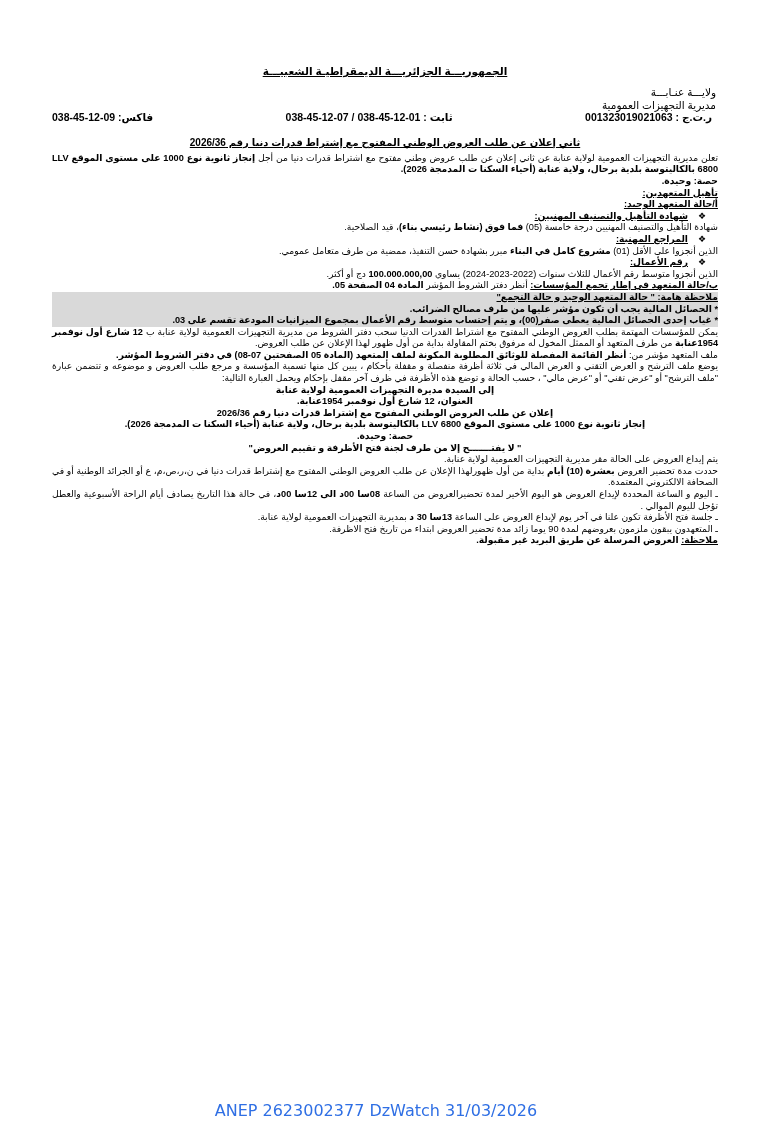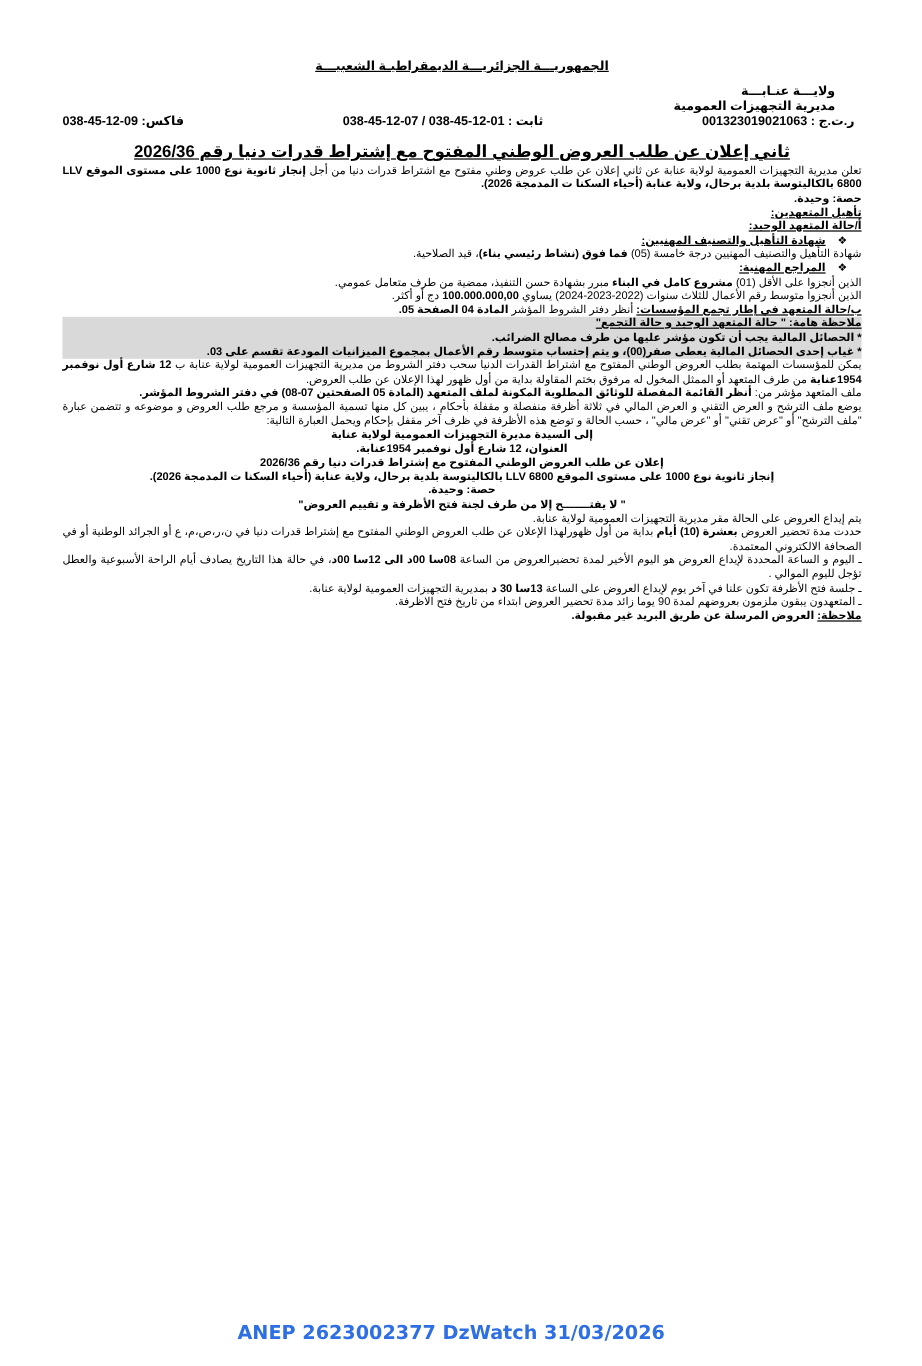--- a/index.html
+++ b/index.html
@@ -1,32 +1,32 @@
 <!DOCTYPE html>
 <html><head>
   <meta charset="utf-8">
   <style>
     html, body { margin: 0; padding: 0; background: #ffffff; }
     body { width: 768px; height: 1138px; position: relative; overflow: hidden;
            font-family: "Liberation Sans", "DejaVu Sans", sans-serif; color: #000; }
-    .page { position: absolute; left: 52px; top: 44px; width: 666px; direction: rtl; font-size: 9.2px; line-height: 11.6px; }
+    .page { position: absolute; left: 52px; top: 60px; width: 666px; direction: rtl; font-size: 9.2px; line-height: 11.6px; }
     .center { text-align: center; }
     .b { font-weight: bold; }
     .u { text-decoration: underline; }
     .republic { text-align: center; font-weight: bold; text-decoration: underline; font-size: 10.5px; margin: 6px 0 8px; }
-    .org { font-weight: bold; font-size: 10.5px; line-height: 13px; margin-right: 22px; }
+    .org { font-weight: normal; font-size: 10.5px; line-height: 13px; margin-right: 2px; }
     .contact-row { display: flex; justify-content: space-between; font-weight: bold; font-size: 10.5px; margin-right: 6px; direction: rtl; }
     .contact-row span.lab { }
-    .title { text-align: center; font-weight: bold; text-decoration: underline; font-size: 14px; margin: 14px 0 4px; }
+    .title { text-align: center; font-weight: bold; text-decoration: underline; font-size: 10px; margin: 14px 0 4px; }
     p { margin: 0; text-align: justify; }
     .bullet { padding-right: 30px; position: relative; }
     .bullet::before { content: "❖"; position: absolute; right: 12px; font-size: 9px; }
     .gray { background: #d9d9d9; }
     .footer { position: absolute; left: 0; width: 752px; top: 1101px; text-align: center;
-              font-family: "DejaVu Sans", sans-serif; font-weight: bold; font-size: 16px; color: #2f6fe4; }
+              font-family: "DejaVu Sans", sans-serif; font-weight: normal; font-size: 16px; color: #2f6fe4; }
   </style>
 </head>
 <body>
 
 <div class="page">
 
   <div class="republic">الجمهوريـــة الجزائريـــة الديمقراطيـة الشعبيـــة</div>
 
   <div class="org">
     <div>ولايـــة عنـابـــة</div>
@@ -58,20 +58,21 @@
   <p class="b u">تأهيل المتعهدين:</p>
   <p class="b u">أ/حالة المتعهد الوحيد:</p>
   <p class="b u bullet">شهادة التأهيل والتصنيف المهنيين:</p>
   <p>
     <span>شهادة التأهيل والتصنيف المهنيين درجة خامسة (05)</span><span class="b"> فما فوق (نشاط رئيسي بناء)</span><span>، قيد الصلاحية.</span>
   </p>
   <p class="b u bullet">المراجع المهنية:</p>
   <p>
     <span>الذين أنجزوا على الأقل (01) </span><span class="b">مشروع كامل في البناء</span><span> مبرر بشهادة حسن التنفيذ، ممضية من طرف متعامل عمومي.</span>
   </p>
+  <p class="b u bullet">رقم الأعمال:</p>
   <p>
     <span>الذين أنجزوا متوسط رقم الأعمال للثلاث سنوات (2022-2023-2024) يساوي </span><span class="b">100.000.000,00</span><span> دج أو أكثر.</span>
   </p>
   <p>
     <span class="b u">ب/حالة المتعهد في إطار تجمع المؤسسات:</span><span> أنظر دفتر الشروط المؤشر </span><span class="b">المادة 04 الصفحة 05.</span>
   </p>
 
   <div class="gray">
     <p class="b">
       <span class="u">ملاحظة هامة:</span><span class="u"> " حالة المتعهد الوحيد و حالة التجمع"</span>

